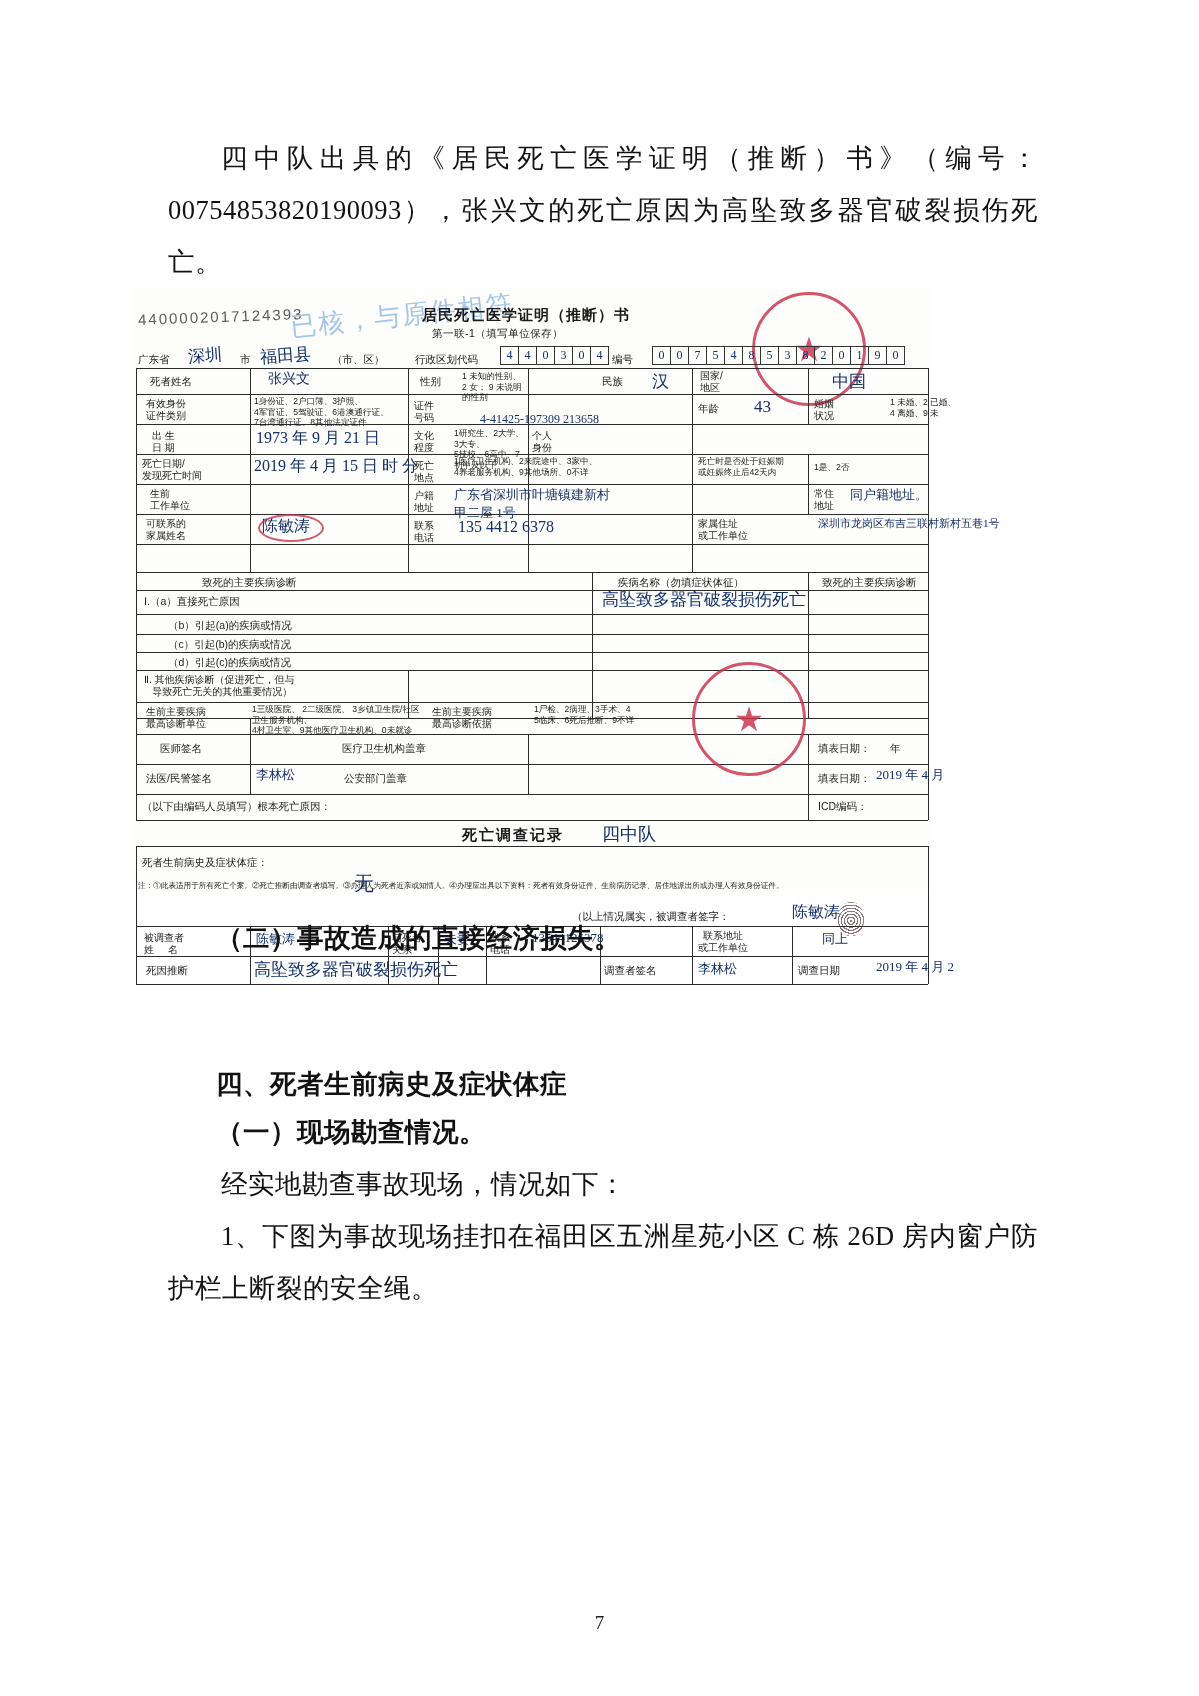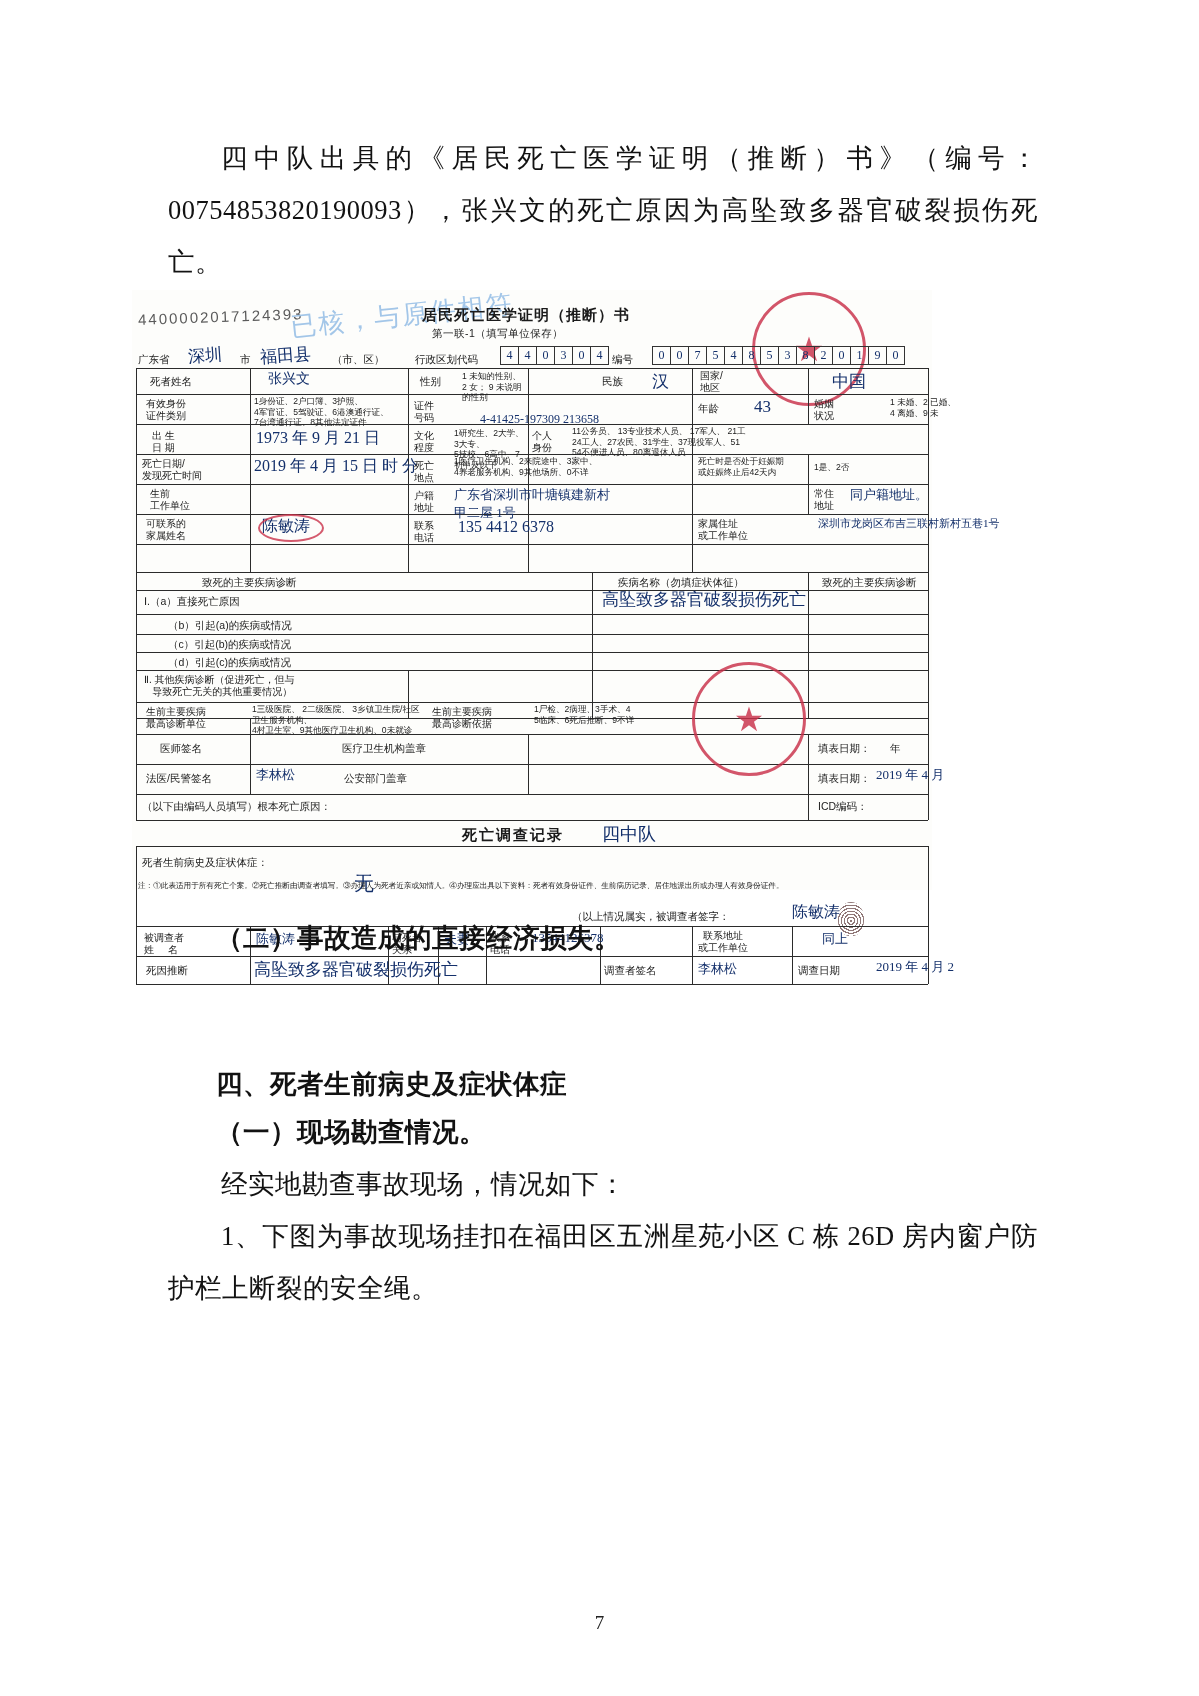--- a/index.html
+++ b/index.html
@@ -304,21 +304,20 @@
       <div class="lbl" style="left:566px; top:112px;">年龄</div>
       <div class="hw" style="left:622px; top:107px;">43</div>
       <div class="lbl2" style="left:682px; top:108px;">婚姻<br>状况</div>
       <div class="cellnote" style="left:758px; top:107px; width:76px;">1 未婚、2 已婚、<br>4 离婚、9 未</div>
 
       <div class="lbl2" style="left:20px; top:140px;">出 生<br>日 期</div>
       <div class="hw" style="left:124px; top:138px; font-size:16px;">1973 年 9 月 21 日</div>
       <div class="lbl2" style="left:282px; top:140px;">文化<br>程度</div>
       <div class="cellnote" style="left:322px; top:138px; width:72px;">1研究生、2大学、3大专、<br>5技校、6高中、7初中及以下</div>
       <div class="lbl2" style="left:400px; top:140px;">个人<br>身份</div>
-      <div class="cellnote" style="left:440px; top:136px; width:352px;">11公务员、 13专业技术人员、 17军人、 21工<br>24工人、27农民、31学生、37现役军人、51<br>54不便进人员、80离退休人员</div>
 
       <div class="lbl2" style="left:10px; top:168px;">死亡日期/<br>发现死亡时间</div>
       <div class="hw" style="left:122px; top:166px; font-size:16px;">2019 年 4 月 15 日      时      分</div>
       <div class="lbl2" style="left:282px; top:170px;">死亡<br>地点</div>
       <div class="cellnote" style="left:322px; top:166px; width:230px;">1医疗卫生机构、2来院途中、3家中、<br>4养老服务机构、9其他场所、0不详</div>
       <div class="cellnote" style="left:566px; top:166px; width:108px;">死亡时是否处于妊娠期<br>或妊娠终止后42天内</div>
       <div class="cellnote" style="left:682px; top:172px;">1是、2否</div>
 
       <div class="lbl2" style="left:18px; top:198px;">生前<br>工作单位</div>
       <div class="lbl2" style="left:282px; top:200px;">户籍<br>地址</div>

